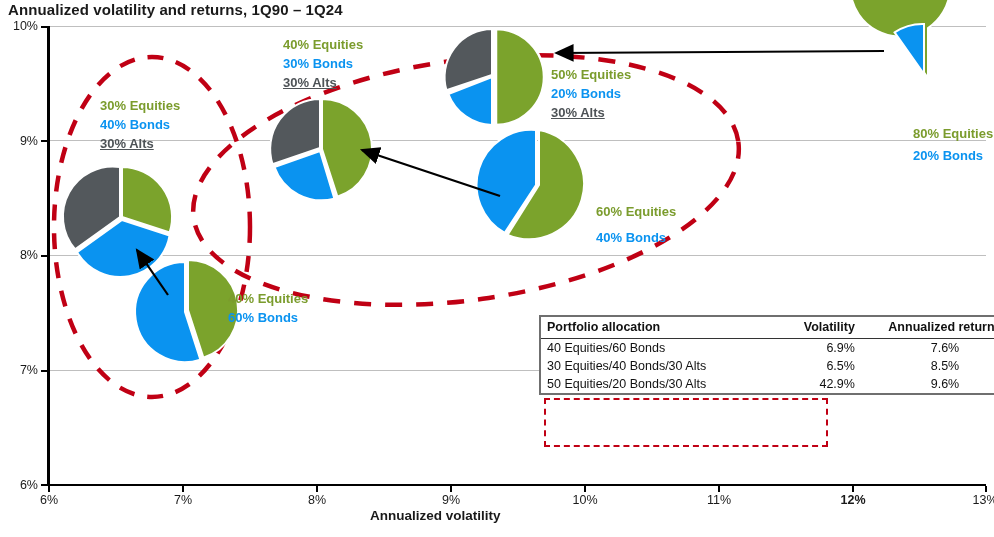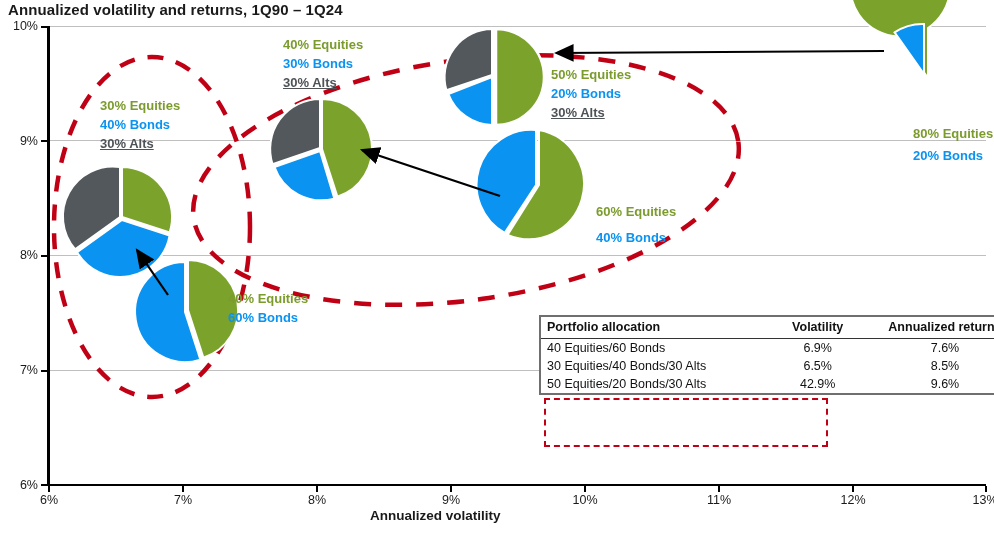--- a/index.html
+++ b/index.html
@@ -29,21 +29,21 @@
   .bd{color:#0a93f0;}
   .al{color:#4e5357;text-decoration:underline;}
 
   
   #alloc-table{position:absolute;left:539px;top:315px;width:492px;
       border:2px solid #6f6f6f;background:#fff;box-sizing:border-box;}
   #alloc-table table{border-collapse:collapse;width:100%;font-size:12.5px;color:#111;}
   #alloc-table th{font-weight:bold;text-align:left;padding:3px 4px 4px 6px;
       border-bottom:1.5px solid #333;white-space:nowrap;}
   #alloc-table td{padding:2px 4px 2px 6px;white-space:nowrap;}
-  #alloc-table th.num,#alloc-table td.num{text-align:center;}
+  #alloc-table th.num,#alloc-table td.num{text-align:right;}
   #alloc-table th.num2,#alloc-table td.num2{text-align:center;}
   #hl-box{position:absolute;left:544px;top:398px;width:280px;height:45px;
       border:2px dashed #c00014;pointer-events:none;}
 
   svg.overlay{position:absolute;left:0;top:0;width:994px;height:537px;overflow:visible;pointer-events:none;}
 </style>
 </head>
 <body>
 
 <div class="abs" id="chart-title">Annualized volatility and returns, 1Q90 – 1Q24</div>
@@ -78,21 +78,21 @@
 <div class="abs" style="left:718px;top:486px;width:2px;height:6px;background:#000;"></div>
 <div class="abs" style="left:852px;top:486px;width:2px;height:6px;background:#000;"></div>
 <div class="abs" style="left:985px;top:486px;width:2px;height:6px;background:#000;"></div>
 
 <div class="abs xlabel-txt" style="left:26px;top:493px;">6%</div>
 <div class="abs xlabel-txt" style="left:160px;top:493px;">7%</div>
 <div class="abs xlabel-txt" style="left:294px;top:493px;">8%</div>
 <div class="abs xlabel-txt" style="left:428px;top:493px;">9%</div>
 <div class="abs xlabel-txt" style="left:562px;top:493px;">10%</div>
 <div class="abs xlabel-txt" style="left:696px;top:493px;">11%</div>
-<div class="abs xlabel-txt" style="left:830px;top:493px;">12%</div>
+<div class="abs xlabel-txt" style="left:830px;top:493px;font-weight:bold;">12%</div>
 <div class="abs xlabel-txt" style="left:962px;top:493px;">13%</div>
 
 <div class="abs" id="y-axis-title">Annualized returns</div>
 <div class="abs" id="x-axis-title">Annualized volatility</div>
 
 <svg class="overlay" viewBox="0 0 994 537">
 
   <ellipse cx="152" cy="227" rx="98" ry="170" fill="none" stroke="#c00014" stroke-width="4.5" stroke-dasharray="16 13" stroke-linecap="butt"></ellipse>
 
   <ellipse cx="466" cy="180" rx="275" ry="120" transform="rotate(-8 466 180)" fill="none" stroke="#c00014" stroke-width="4.5" stroke-dasharray="17 14" stroke-linecap="butt"></ellipse>

